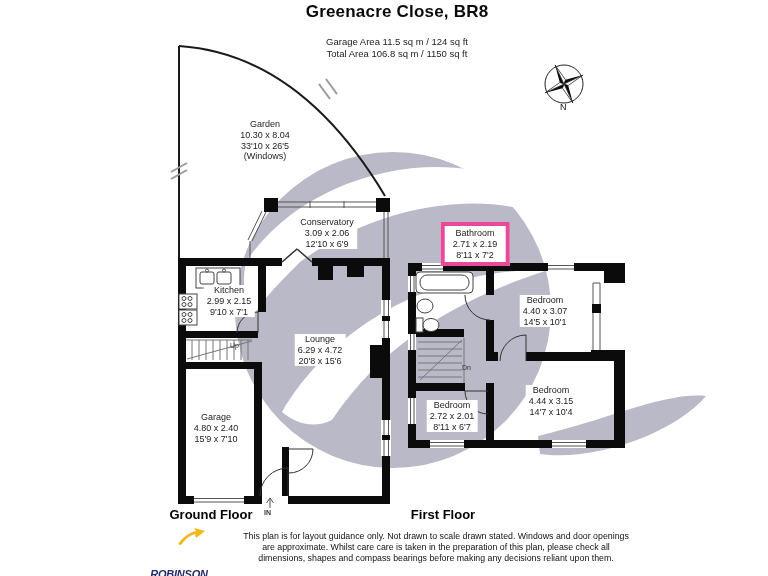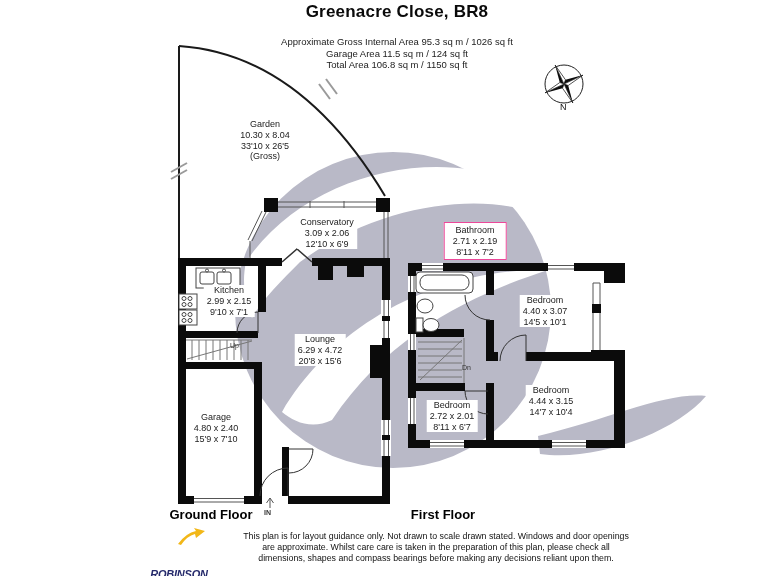--- a/index.html
+++ b/index.html
@@ -5,21 +5,21 @@
   html,body{margin:0;padding:0}
   body{width:768px;height:576px;position:relative;background:#fff;overflow:hidden;
        font-family:"Liberation Sans",sans-serif;color:#111}
   #plan-svg{position:absolute;left:0;top:0}
   .hdr{position:absolute;left:397px;top:2px;transform:translateX(-50%);text-align:center;white-space:nowrap}
   .hdr-title{font-size:17px;font-weight:bold;letter-spacing:.2px;color:#0a0a0a;margin-bottom:14px}
   .hdr-sub{font-size:9.5px;line-height:11.5px;color:#1c1c1c}
   .room-label{position:absolute;transform:translateX(-50%);text-align:center;font-size:9px;
               line-height:10.8px;color:#222;background:#fff;padding:0 3px;white-space:nowrap}
   .room-label .rn{color:#222}
-  .boxed{border:1px solid #ec4899;padding:2px 8px}
+  .boxed{border:4px solid #ec4899;padding:2px 8px}
   .floor-label{position:absolute;transform:translateX(-50%);font-size:13px;font-weight:bold;
                color:#000;white-space:nowrap}
   .small-label{position:absolute;font-size:7px;color:#333;white-space:nowrap}
   .n-label{position:absolute;font-size:9px;color:#111}
   .footer-disclaimer{position:absolute;left:436px;top:531px;transform:translateX(-50%);
                      text-align:center;font-size:8.8px;line-height:10.8px;color:#111;white-space:nowrap}
   .logo{position:absolute;left:140px;top:569px;width:78px;text-align:center;color:#252a6b;
         font-style:italic;font-weight:800;font-size:11px;line-height:10.5px;letter-spacing:-.2px;white-space:nowrap}
   .logo-arrow{position:absolute;left:176px;top:527px}
 </style>
@@ -196,32 +196,31 @@
     <polygon points="583,75.1 564,84 568.2,85.5" fill="#fff" stroke="#0b0b0b" stroke-width="0.7"></polygon>
     <polygon points="572.9,103 564,84 568.2,85.5" fill="#0b0b0b"></polygon>
     <polygon points="572.9,103 564,84 562.5,88.2" fill="#fff" stroke="#0b0b0b" stroke-width="0.7"></polygon>
     <polygon points="545,92.9 564,84 562.5,88.2" fill="#0b0b0b"></polygon>
     <polygon points="545,92.9 564,84 559.8,82.5" fill="#fff" stroke="#0b0b0b" stroke-width="0.7"></polygon>
   </g>
 </svg>
 
 <div class="hdr">
   <div class="hdr-title">Greenacre Close, BR8</div>
-  <div class="hdr-sub">Approximate Gross Internal Area 95.3 sq m / 1026 sq ft</div>
   <div class="hdr-sub">Garage Area 11.5 sq m / 124 sq ft</div>
   <div class="hdr-sub">Total Area 106.8 sq m / 1150 sq ft</div>
 </div>
 
 <div class="n-label" style="left:560px;top:102px">N</div>
 
 <div class="room-label" style="left:265px;top:119px">
   <div class="rn">Garden</div>
   <div class="rd">10.30 x 8.04</div>
   <div class="rd">33'10 x 26'5</div>
-  <div class="rd">(Gross)</div>
+  <div class="rd">(Windows)</div>
 </div>
 
 <div class="room-label" style="left:327px;top:217px">
   <div class="rn">Conservatory</div>
   <div class="rd">3.09 x 2.06</div>
   <div class="rd">12'10 x 6'9</div>
 </div>
 
 <div class="room-label" style="left:229px;top:285px">
   <div class="rn">Kitchen</div>

